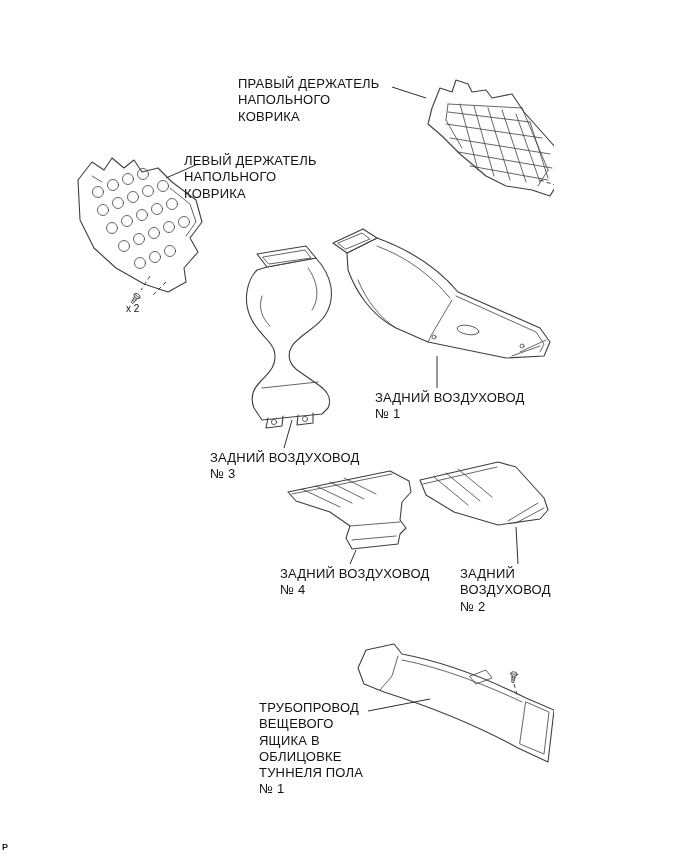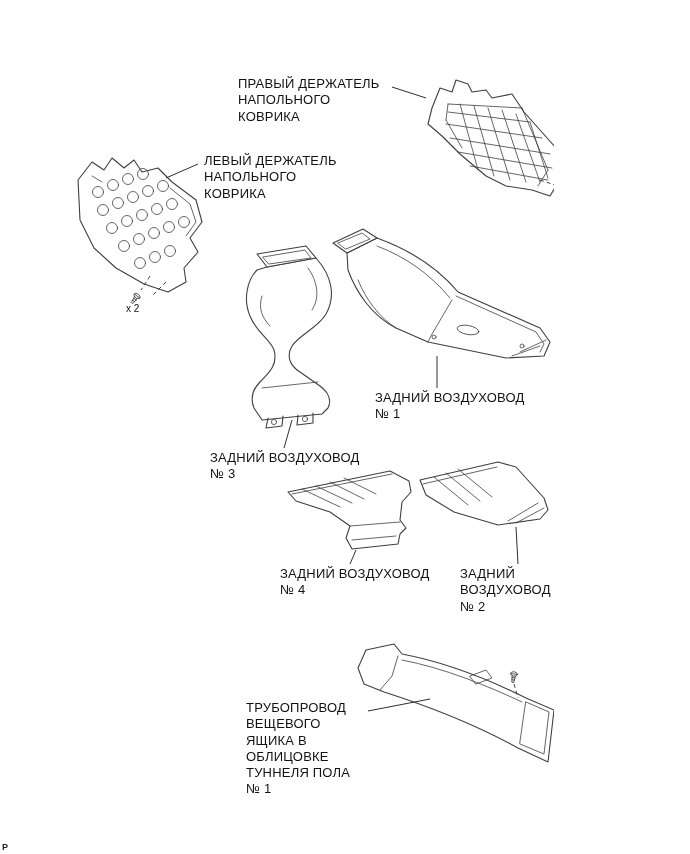--- a/index.html
+++ b/index.html
@@ -126,34 +126,34 @@
       <path class="leader" d="M284 448 L292 420"></path>
       <path class="leader" d="M350 564 L356 550"></path>
       <path class="leader" d="M518 564 L516 527"></path>
       <path class="leader" d="M368 711 L430 699"></path>
     </g>
   </svg>
 
   <div class="lbl" style="left:238px; top:76px;">ПРАВЫЙ ДЕРЖАТЕЛЬ
 НАПОЛЬНОГО
 КОВРИКА</div>
-  <div class="lbl" style="left:204px; top:153px;">ЛЕВЫЙ ДЕРЖАТЕЛЬ
+  <div class="lbl" style="left:184px; top:153px;">ЛЕВЫЙ ДЕРЖАТЕЛЬ
 НАПОЛЬНОГО
 КОВРИКА</div>
   <div class="qty" style="left:576px; top:178px;">x 2</div>
   <div class="qty" style="left:126px; top:303px;">x 2</div>
   <div class="lbl" style="left:375px; top:390px;">ЗАДНИЙ ВОЗДУХОВОД
 № 1</div>
   <div class="lbl" style="left:210px; top:450px;">ЗАДНИЙ ВОЗДУХОВОД
 № 3</div>
   <div class="lbl" style="left:280px; top:566px;">ЗАДНИЙ ВОЗДУХОВОД
 № 4</div>
   <div class="lbl" style="left:460px; top:566px;">ЗАДНИЙ ВОЗДУХОВОД
 № 2</div>
-  <div class="lbl" style="left:246px; top:700px;">ТРУБОПРОВОД
+  <div class="lbl" style="left:259px; top:700px;">ТРУБОПРОВОД
 ВЕЩЕВОГО
 ЯЩИКА В
 ОБЛИЦОВКЕ
 ТУННЕЛЯ ПОЛА
 № 1</div>
 
   <div class="corner">P</div>
 </div>
 
 </body></html>

